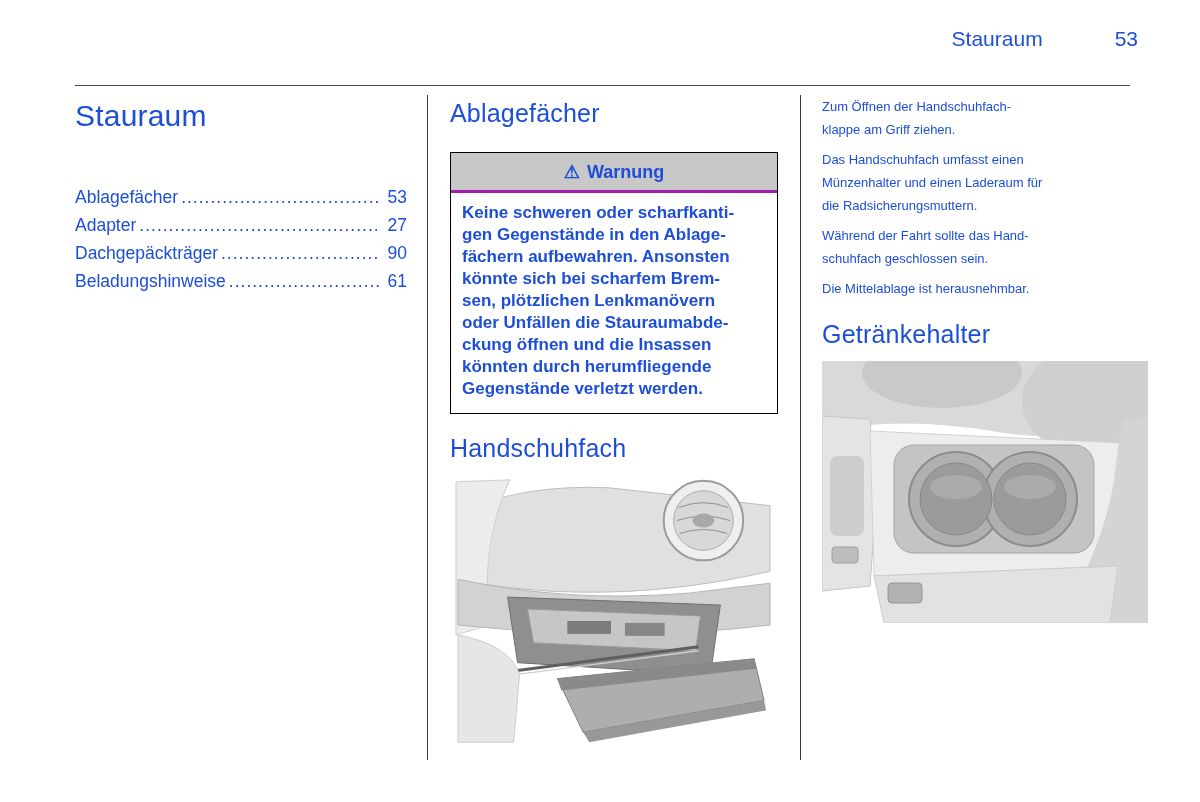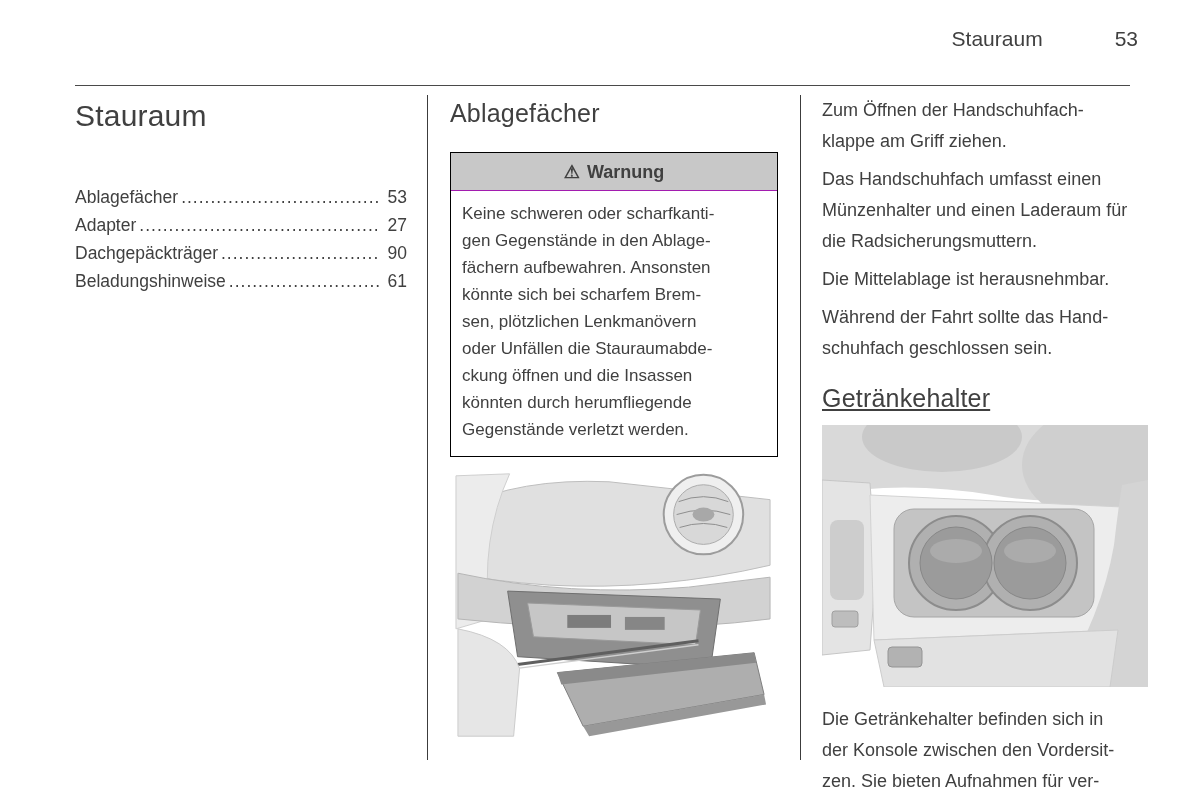--- a/index.html
+++ b/index.html
@@ -3,21 +3,21 @@
 <meta charset="utf-8">
 <style>
   * { box-sizing: border-box; }
   html, body { margin: 0; padding: 0; background: #ffffff; }
   .page {
     position: relative;
     width: 1200px;
     height: 802px;
     background: #ffffff;
     font-family: "Liberation Sans", sans-serif;
-    color: #404040;
+    color: #1d4ed8;
     overflow: hidden;
   }
 
   
   .page-header {
     position: absolute;
     top: 27px;
     left: 75px;
     right: 62px;
     display: flex;
@@ -84,50 +84,51 @@
     letter-spacing: 0.2px;
   }
 
   
   .warning-box {
     margin-top: 24px;
     border: 1px solid #000;
   }
   .warning-header {
     background: #c8c8c8;
-    border-bottom: 1px solid #a21caf;
+    border-bottom: 3px solid #a21caf;
     text-align: center;
     font-weight: bold;
     font-size: 18px;
     padding: 8px 0 7px 0;
   }
   .warning-icon { margin-right: 7px; font-weight: bold; }
   .warning-body {
     padding: 9px 11px 13px 11px;
     font-size: 17px;
-    line-height: 27px;
+    line-height: 22px;
     white-space: pre-line;
+    font-weight: bold;
   }
 
   .subsection-heading { margin-top: 20px; }
 
   figure {
     margin: 12px 0 0 0;
     padding: 0;
   }
   figure svg { display: block; }
 
   
   .body-par {
     margin: 0 0 7px 0;
-    font-size: 18px;
-    line-height: 31px;
+    font-size: 13px;
+    line-height: 23px;
     white-space: pre-line;
   }
-  .col-3 .section-title { margin: 20px 0 0 0; text-decoration: underline; }
+  .col-3 .section-title { margin: 20px 0 0 0; }
   .caption-par { margin-top: 17px; }
 </style>
 </head>
 <body>
 
 <div class="page">
 
   <div class="page-header">
     <span>Stauraum</span>
     <span>53</span>
@@ -174,20 +175,21 @@
 gen Gegenstände in den Ablage-
 fächern aufbewahren. Ansonsten
 könnte sich bei scharfem Brem-
 sen, plötzlichen Lenkmanövern
 oder Unfällen die Stauraumabde-
 ckung öffnen und die Insassen
 könnten durch herumfliegende
 Gegenstände verletzt werden.</div>
     </div>
 
+    <h2 class="section-title subsection-heading">Handschuhfach</h2>
 
     <figure>
       <svg width="328" height="278" viewBox="0 0 330 278">
         <rect x="0" y="0" width="330" height="278" fill="#ffffff"></rect>
 
         <path d="M8 38 Q70 8 160 12 L322 30 L322 96 Q210 122 100 116 Q40 112 8 104 Z" fill="#e0e0e0" stroke="#bdbdbd"></path>
 
         <path d="M6 6 L60 4 Q30 70 40 150 L6 160 Z" fill="#ececec" stroke="#cfcfcf"></path>
 
         <circle cx="255" cy="45" r="40" fill="#efefef" stroke="#9c9c9c" stroke-width="2"></circle>
@@ -213,23 +215,23 @@
       </svg>
     </figure>
   </section>
 
   <section class="col col-3">
     <p class="body-par">Zum Öffnen der Handschuhfach-
 klappe am Griff ziehen.</p>
     <p class="body-par">Das Handschuhfach umfasst einen
 Münzenhalter und einen Laderaum für
 die Radsicherungsmuttern.</p>
-    <p class="body-par">Die Mittelablage ist herausnehmbar.</p>
     <p class="body-par">Während der Fahrt sollte das Hand-
 schuhfach geschlossen sein.</p>
+    <p class="body-par">Die Mittelablage ist herausnehmbar.</p>
 
     <h2 class="section-title">Getränkehalter</h2>
 
     <figure>
       <svg width="326" height="262" viewBox="0 0 326 262">
         <rect x="0" y="0" width="326" height="262" fill="#ffffff"></rect>
 
         <path d="M0 0 H326 V60 Q250 85 170 70 Q80 55 0 70 Z" fill="#d9d9d9"></path>
         <ellipse cx="285" cy="40" rx="85" ry="60" fill="#cfcfcf"></ellipse>
         <ellipse cx="120" cy="12" rx="80" ry="35" fill="#c9c9c9"></ellipse>
@@ -249,19 +251,15 @@
         <ellipse cx="134" cy="126" rx="26" ry="12" fill="#ababab"></ellipse>
         <ellipse cx="208" cy="126" rx="26" ry="12" fill="#ababab"></ellipse>
 
         <path d="M326 55 V262 H236 Q280 190 292 120 Q296 85 300 60 Z" fill="#d4d4d4"></path>
 
         <path d="M52 215 L296 205 L288 262 L62 262 Z" fill="#e2e2e2" stroke="#cccccc"></path>
         <rect x="66" y="222" width="34" height="20" rx="4" fill="#b2b2b2" stroke="#949494"></rect>
       </svg>
     </figure>
 
-    <p class="body-par caption-par">Die Getränkehalter befinden sich in
-der Konsole zwischen den Vordersit-
-zen. Sie bieten Aufnahmen für ver-
-schiedene Behältergrößen.</p>
   </section>
 
 </div>
 
 </body></html>

